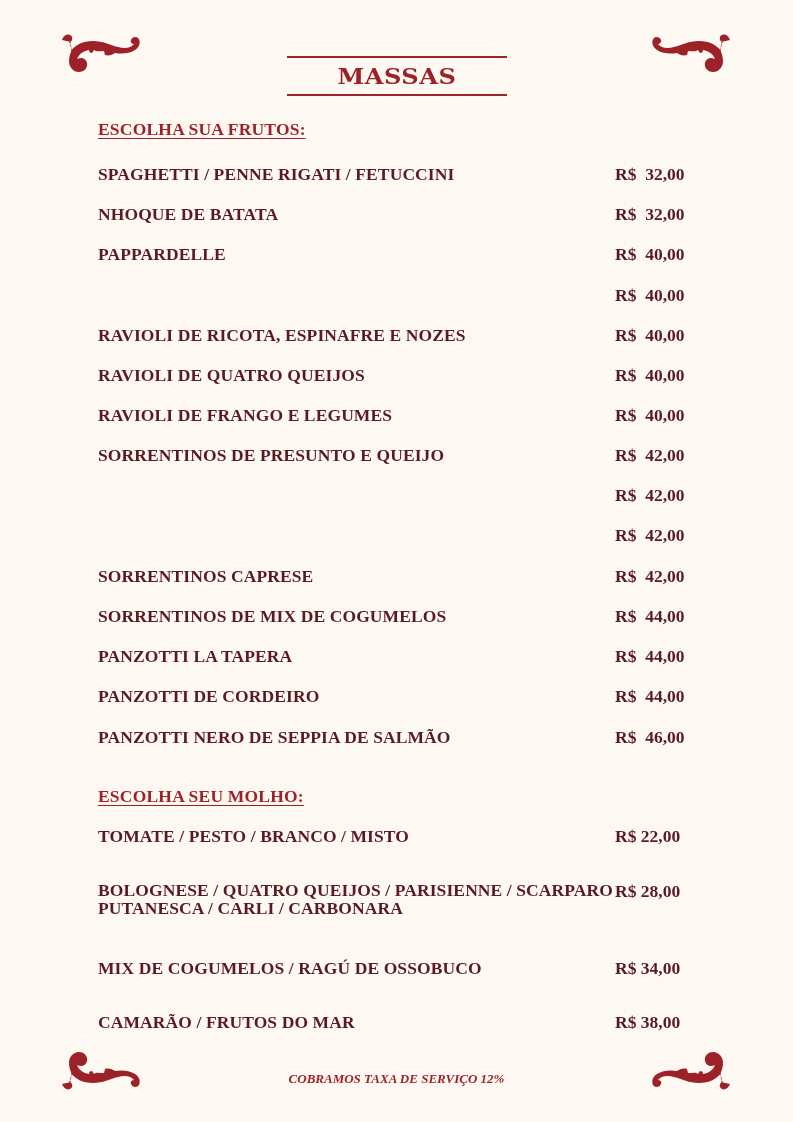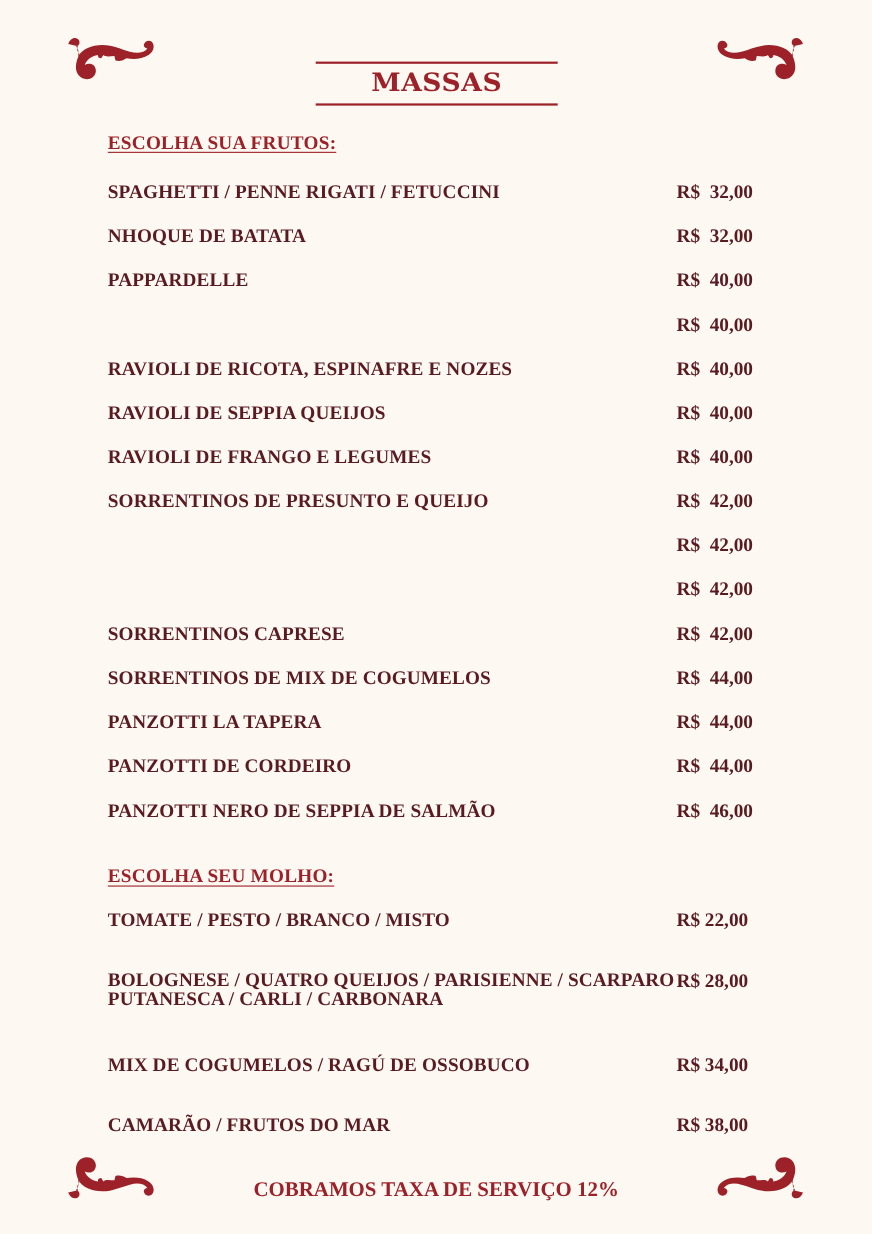--- a/index.html
+++ b/index.html
@@ -32,21 +32,21 @@
     font-size:17.5px; color:#5a1a22; white-space:nowrap; letter-spacing:0.1px;
   }
   .item .note { font-size:13px; }
   .price {
     position:absolute; left:517px; top:0; font-family:"Liberation Serif", serif; font-weight:bold;
     font-size:17.5px; color:#5a1a22; white-space:pre;
   }
   .item2 { line-height:18px; }
   .footer {
     position:absolute; left:0; width:793px; top:1071px; text-align:center;
-    font-family:"Liberation Serif", serif; font-weight:bold; font-size:19px; color:#9c2128;
+    font-family:"Liberation Serif", serif; font-weight:bold; font-size:13px; color:#9c2128;font-style:italic;
   }
 </style>
 </head>
 <body>
 
 <div class="ornament" id="orn-tl">
   <svg viewBox="0 0 86 52">
       <path fill="#9c2128" d="M4 10c2-6 8-7 10-3 1 3-1 5-3 5 2 2 3 5 2 9 4-6 12-10 22-10 10 0 17 4 25 6 7 2 13 1 16-3-2 0-4-2-3-4 1-3 5-4 7-2 3 3 2 9-3 12-6 4-14 4-20 3-3 2-6 3-10 2l-1-4c-4 0-8 1-10-1l-2 3c-2 0-3-1-3-3-6 1-10 4-12 9 4-2 9-1 10 4 1 5-3 9-8 9-6 0-10-5-10-11 0-5 2-9 3-12-1-2-3-4-1-7z"></path>
     </svg>
 </div>
@@ -87,21 +87,21 @@
   <span class="price">R$  40,00</span>
 </div>
 <div class="row" style="top:285px;">
   <span class="price">R$  40,00</span>
 </div>
 <div class="row" style="top:325px;text-decoration:underline;">
   <span class="item"><span>RAVIOLI DE RICOTA, ESPINAFRE E NOZES</span><span class="note"></span></span>
   <span class="price">R$  40,00</span>
 </div>
 <div class="row" style="top:365px;">
-  <span class="item"><span>RAVIOLI DE SEPPIA QUEIJOS</span><span class="note"></span></span>
+  <span class="item"><span>RAVIOLI DE QUATRO QUEIJOS</span><span class="note"></span></span>
   <span class="price">R$  40,00</span>
 </div>
 <div class="row" style="top:405px;">
   <span class="item"><span>RAVIOLI DE FRANGO E LEGUMES</span><span class="note"></span></span>
   <span class="price">R$  40,00</span>
 </div>
 <div class="row" style="top:445px;">
   <span class="item"><span>SORRENTINOS DE PRESUNTO E QUEIJO</span><span class="note"></span></span>
   <span class="price">R$  42,00</span>
 </div>

